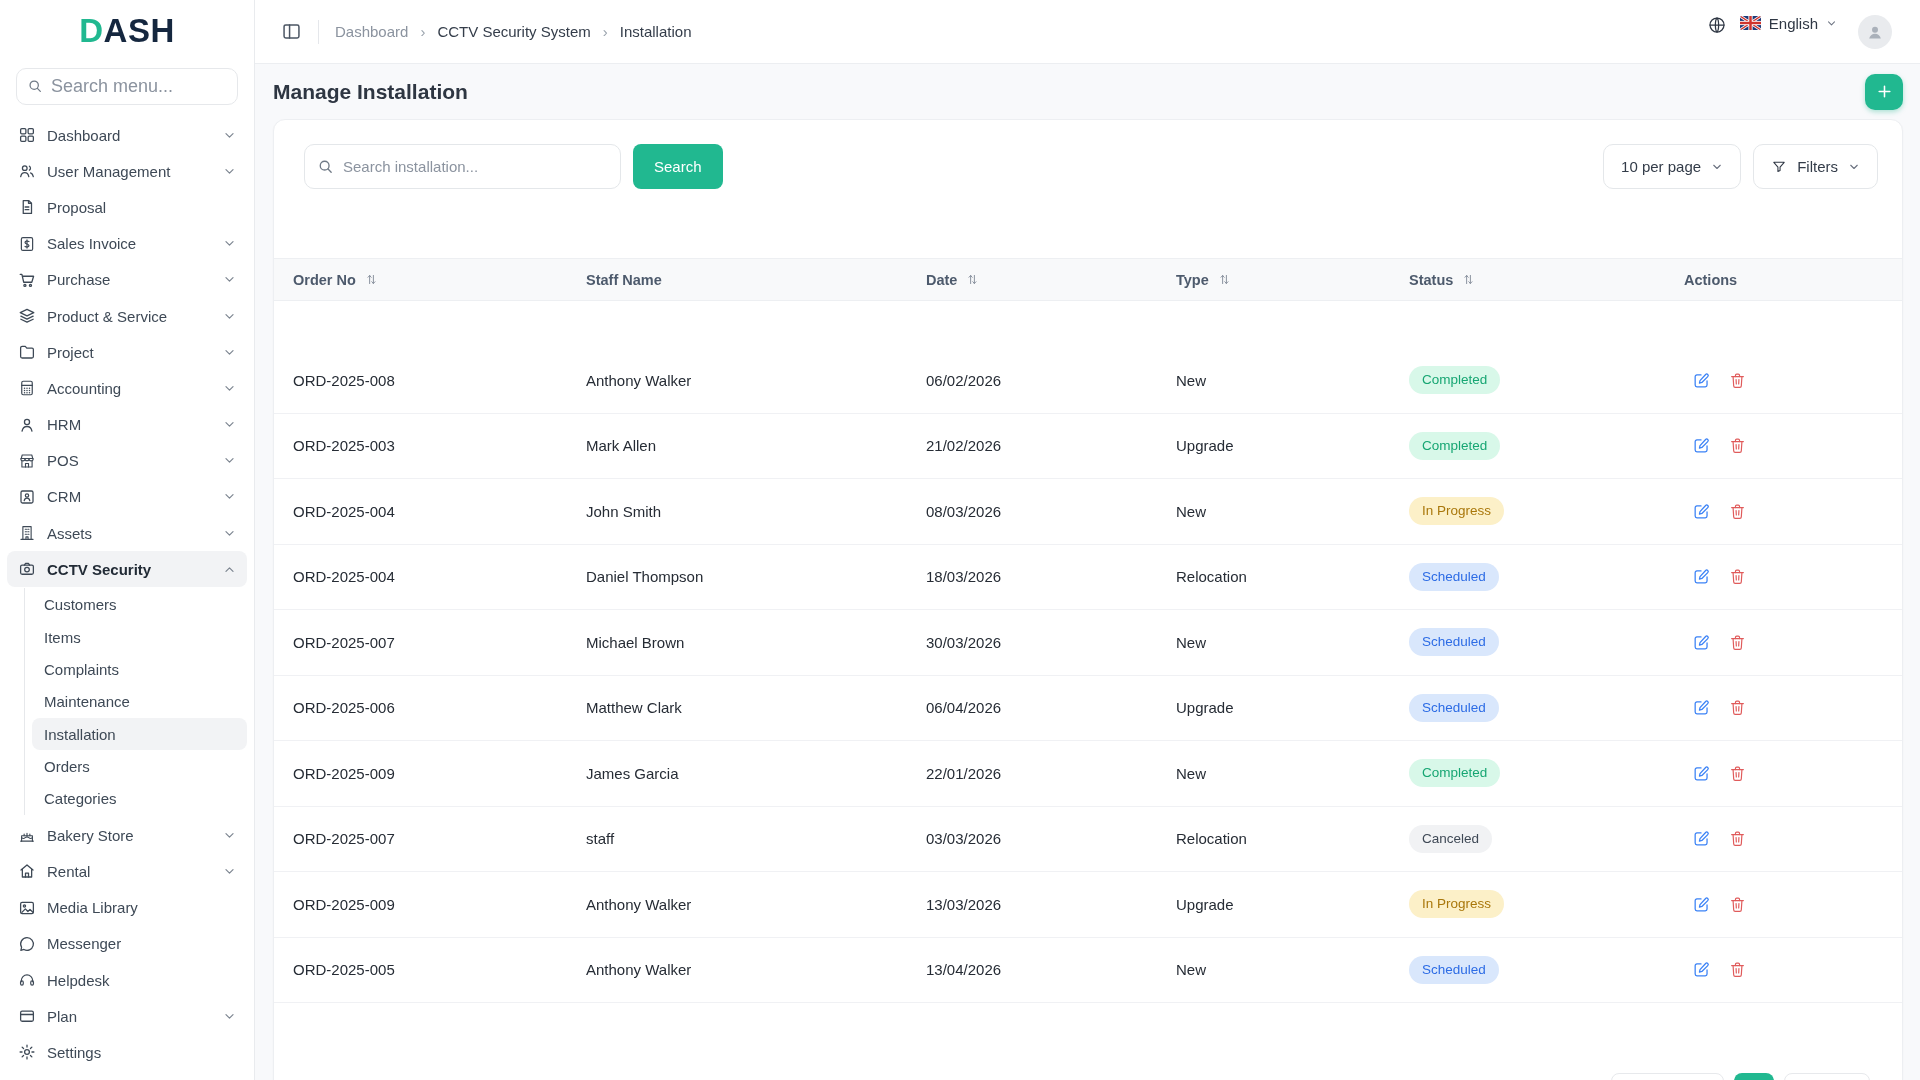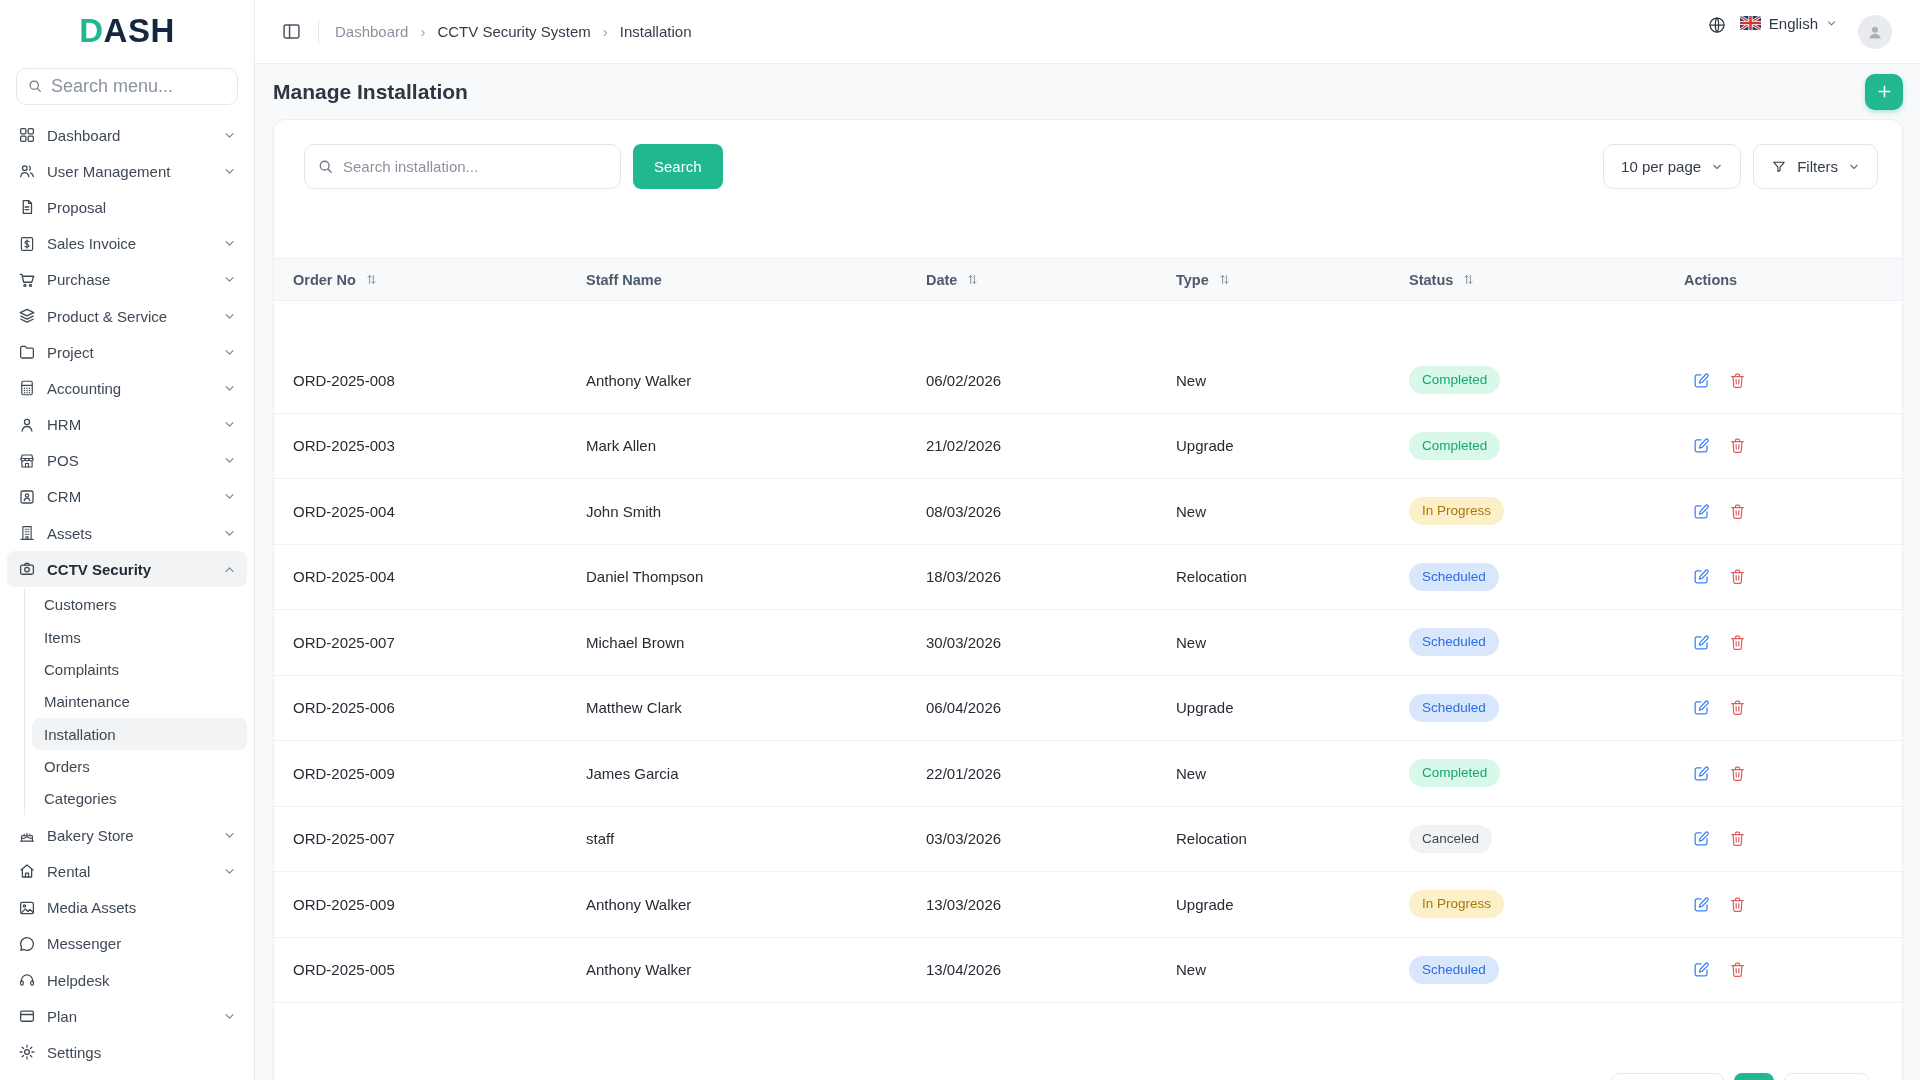--- a/index.html
+++ b/index.html
@@ -341,21 +341,21 @@
           </span>
         </div>
         <div class="side-item">
           <span class="ic">
             <svg viewBox="0 0 24 24" fill="none" stroke="currentColor" stroke-width="1.7" stroke-linecap="round" stroke-linejoin="round">
               <rect x="3.5" y="4.5" width="17" height="15" rx="2"></rect>
               <circle cx="8.6" cy="9.4" r="1.5"></circle>
               <path d="M5.2 17.8l4.6-4.6 3.4 3.4 2.8-2.8 3.8 3.8"></path>
             </svg>
           </span>
-          <span class="side-label">Media Assets</span>
+          <span class="side-label">Media Library</span>
         </div>
         <div class="side-item">
           <span class="ic">
             <svg viewBox="0 0 24 24" fill="none" stroke="currentColor" stroke-width="1.7" stroke-linecap="round" stroke-linejoin="round">
               <path d="M12 3.6a8.4 8.4 0 00-7.2 12.8L3.8 20.4l4.1-1.1A8.4 8.4 0 1012 3.6z"></path>
             </svg>
           </span>
           <span class="side-label">Messenger</span>
         </div>
         <div class="side-item">

